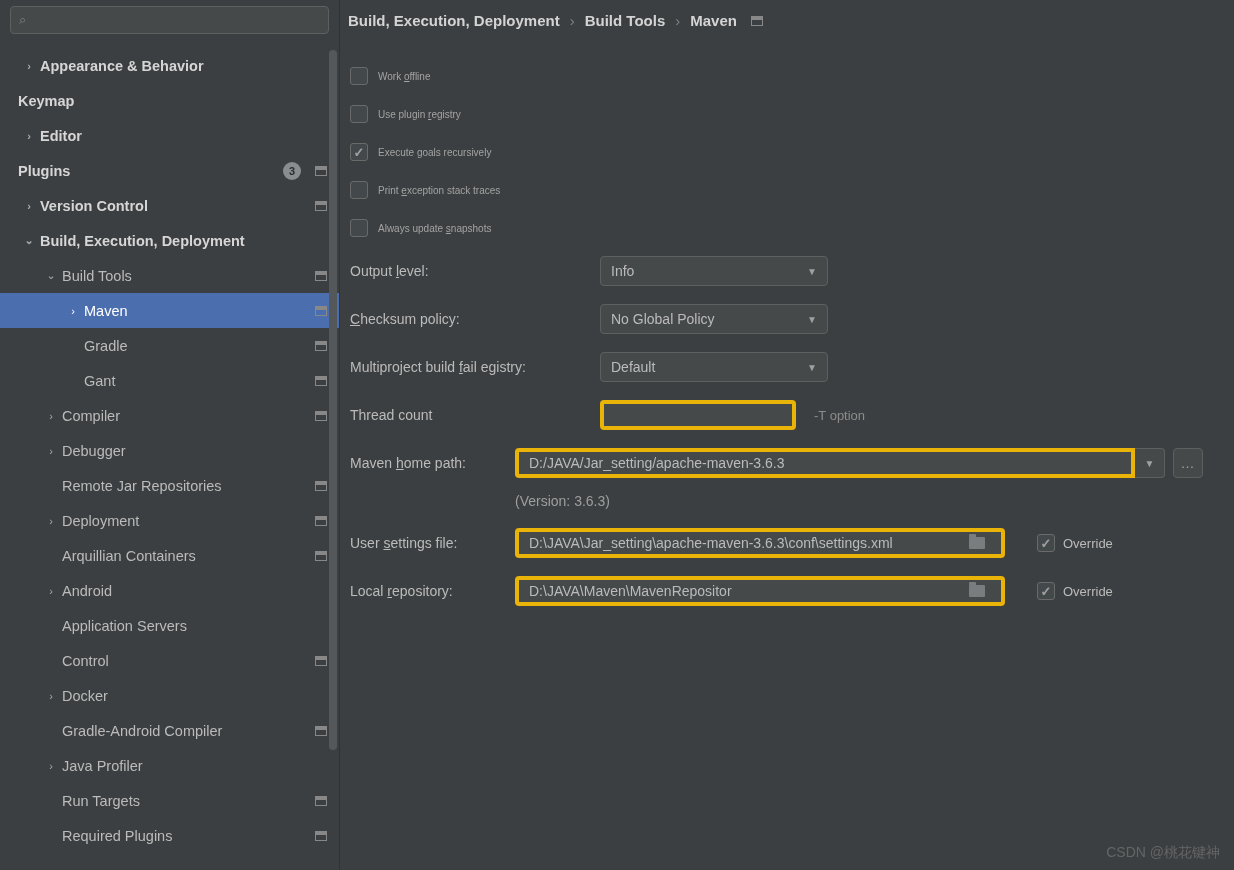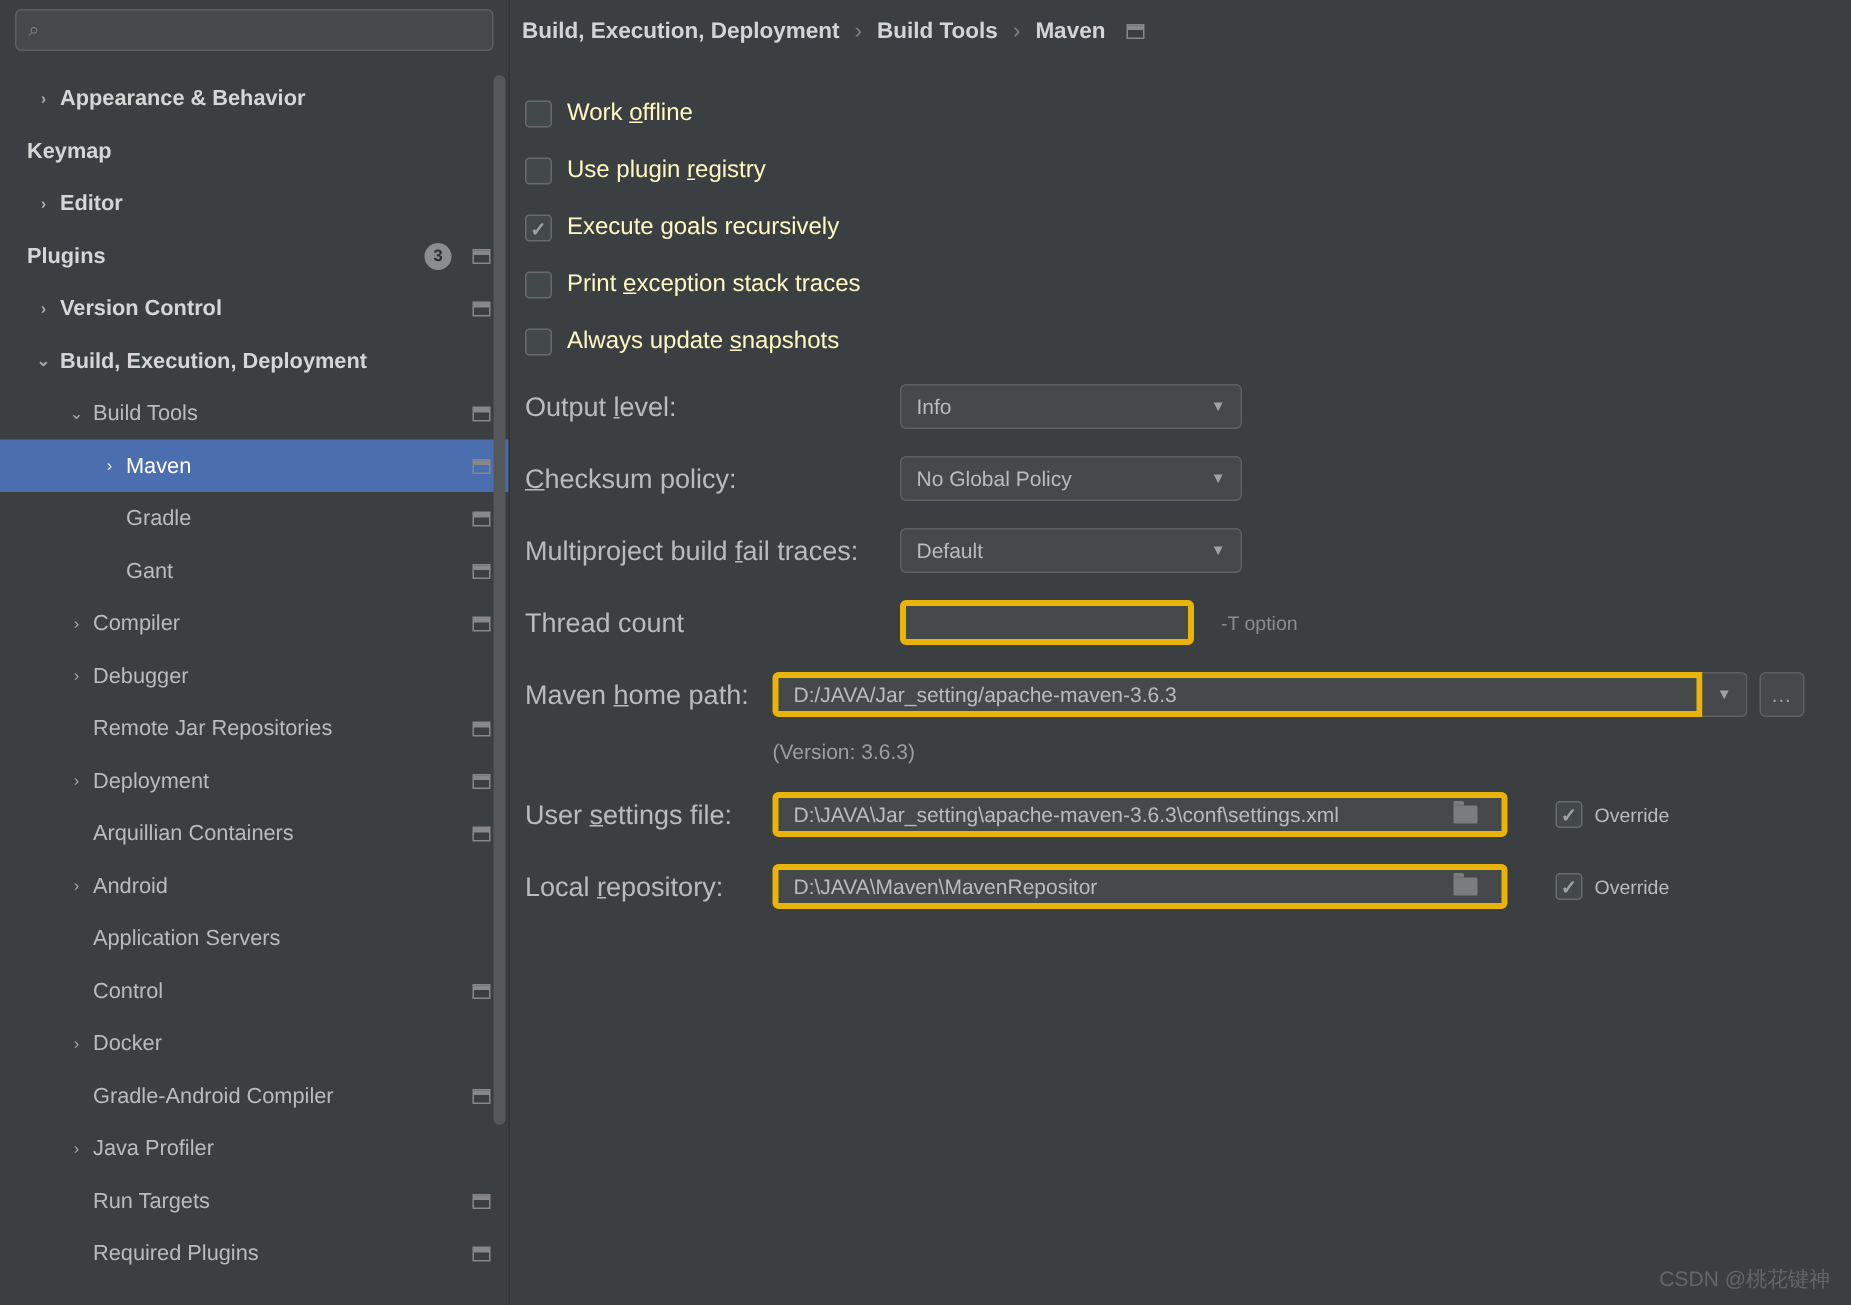--- a/index.html
+++ b/index.html
@@ -102,27 +102,27 @@
     }
     .checkbox {
       width: 18px; height: 18px; border: 1px solid #6a6a6a;
       border-radius: 3px; background: #43494a;
       display:flex; align-items:center; justify-content:center;
       flex-shrink: 0;
     }
     .checkbox.checked::after {
       content: '✓'; color: #a0a0a0; font-size: 13px; font-weight: 700;
     }
-    .cb-label { color: #fef9c3; font-size: 16px; }
+    .cb-label { color: #a3a3a3; font-size: 10px; }
     .underline { text-decoration: underline; }
     .form-row {
       display:flex; align-items:center;
       height: 48px;
     }
-    .form-label { width: 250px; font-size: 18px; color:#bbb; }
+    .form-label { width: 250px; font-size: 14px; color:#bbb; }
     .form-row.path .form-label { width: 165px; }
     .select {
       width: 228px; height: 30px;
       background: #45494a; border:1px solid #5e6060; border-radius:4px;
       display:flex; align-items:center; justify-content:space-between;
       padding: 0 10px; color:#bbb; font-size:14px;
     }
     .select .tri { color:#a0a0a0; font-size:10px; }
     .text-input {
       height:30px; background:#45494a; border:4px solid #eab308;
@@ -322,21 +322,21 @@
       </div>
     </div>
     <div class="form-row">
       <span class="form-label"><span class="underline">C</span><span>hecksum policy:</span></span>
       <div class="select">
         <span>No Global Policy</span>
           <span class="tri">▼</span>
       </div>
     </div>
     <div class="form-row">
-      <span class="form-label"><span>Multiproject build </span><span class="underline">f</span><span>ail traces:</span></span>
+      <span class="form-label"><span>Multiproject build </span><span class="underline">f</span><span>ail egistry:</span></span>
       <div class="select">
         <span>Default</span>
           <span class="tri">▼</span>
       </div>
     </div>
     <div class="form-row">
       <span class="form-label">Thread count</span>
       <div class="text-input w196"></div>
       <span class="hint">-T option</span>
     </div>

